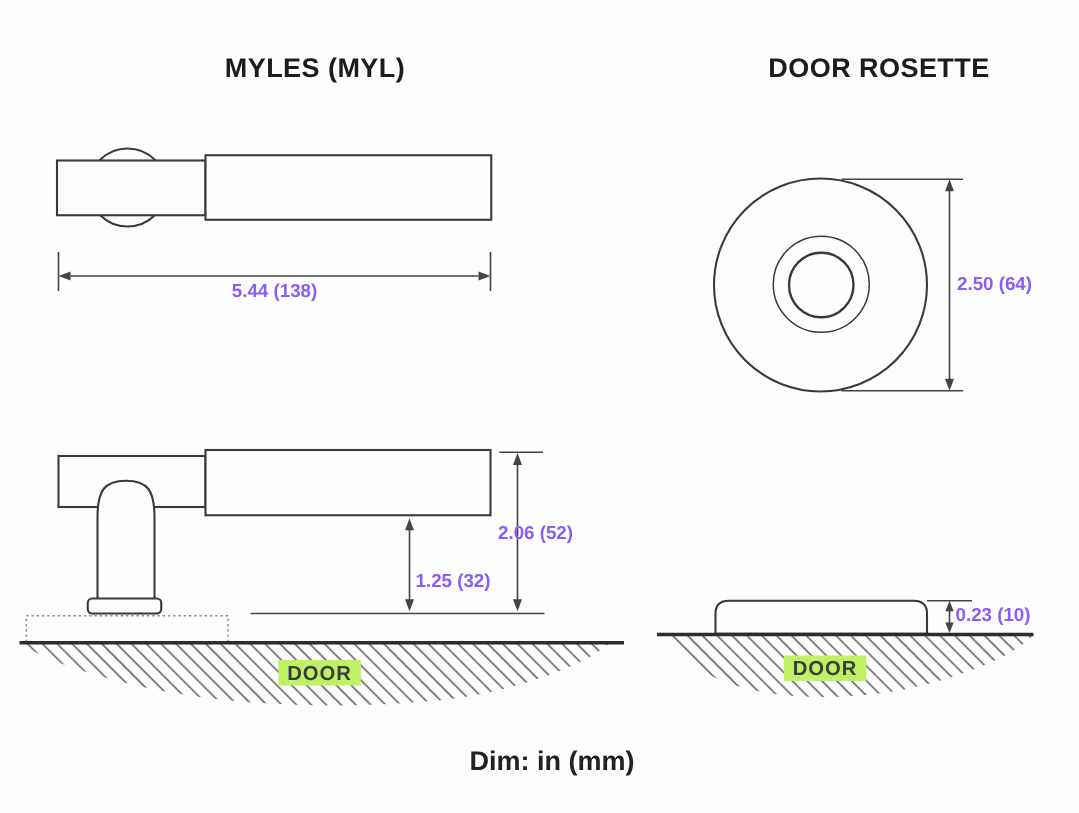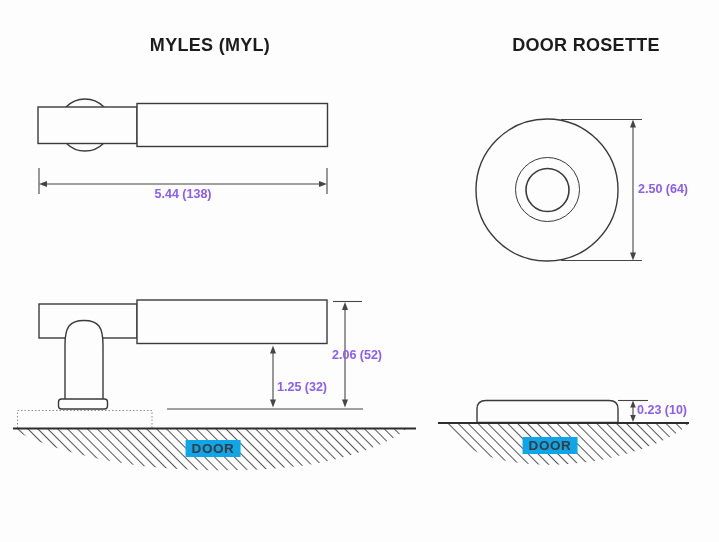--- a/index.html
+++ b/index.html
@@ -8,21 +8,21 @@
     font-family:"Liberation Sans", sans-serif;
     -webkit-font-smoothing:antialiased;
   }
   .canvas{position:absolute;inset:0;width:719px;height:542px;}
   svg.art{position:absolute;left:0;top:0;}
   .label{position:absolute;white-space:nowrap;color:#1f1f1f;}
   .title{font-size:18px;font-weight:bold;letter-spacing:.3px;transform:translateX(-50%);color:#1c1c1c;}
   .dim{font-size:12.5px;font-weight:bold;color:#8b5cf6;}
   .dim.centered{transform:translateX(-50%);}
   .door{font-size:13.5px;font-weight:bold;letter-spacing:.6px;color:#3c3c3c;
-        background:#0ea5e9;padding:1px 6px;transform:translateX(-50%);text-align:center;}
+        background:#bef264;padding:1px 6px;transform:translateX(-50%);text-align:center;}
   .footer{font-size:18px;font-weight:bold;transform:translateX(-50%);color:#222;}
 </style>
 </head>
 <body>
 
 <div class="canvas">
 
   <svg class="art" width="719" height="542" viewBox="0 0 719 542">
     <defs>
       <pattern id="hatch" width="7" height="7" patternUnits="userSpaceOnUse" patternTransform="rotate(45)">
@@ -106,13 +106,14 @@
   <div class="label dim" style="left:277px;top:380px;text-align:right;">1.25 (32)</div>
 
   <div class="label dim" style="left:332px;top:348px;">2.06 (52)</div>
 
   <div class="label dim" style="left:637px;top:403px;">0.23 (10)</div>
 
   <div class="label door" style="left:213px;top:440px;">DOOR</div>
 
   <div class="label door" style="left:550px;top:437px;">DOOR</div>
 
+  <div class="label footer" style="left:368px;top:497px;">Dim: in (mm)</div>
 </div>
 
 </body></html>

